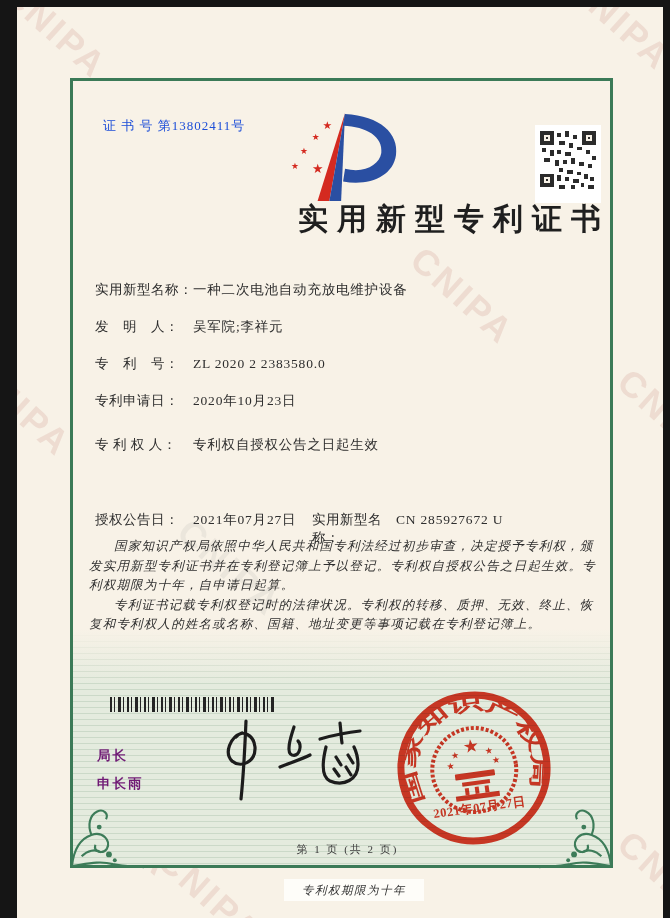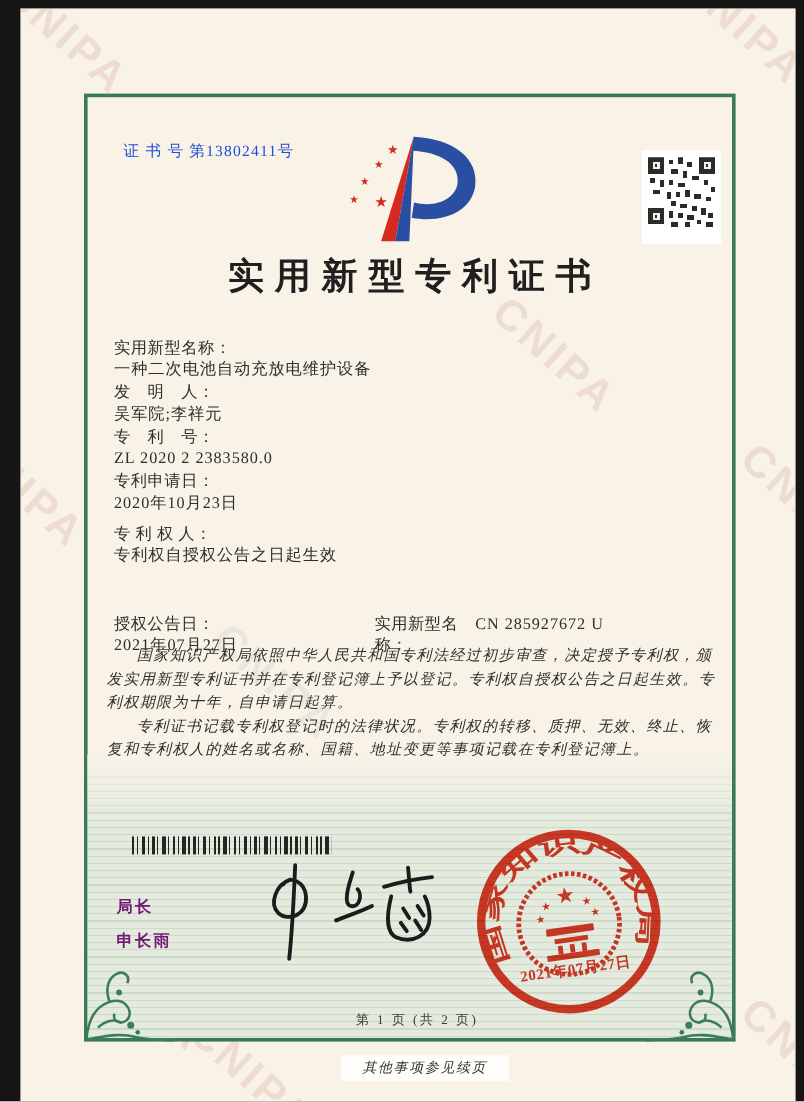--- a/index.html
+++ b/index.html
@@ -13,25 +13,25 @@
   .frame{position:absolute;left:53px;top:71px;width:537px;height:784px;
          border:3px solid #3b7a57;background:transparent;}
   .green-zone{position:absolute;left:0;right:0;bottom:0;height:236px;
               background:#e4ebde;}
   .green-zone .lines{position:absolute;inset:0;
       background:repeating-linear-gradient(180deg,rgba(146,176,150,0.30) 0 1px,transparent 1px 6px);}
   .green-zone .fade{position:absolute;left:0;right:0;top:0;height:56px;
       background:linear-gradient(180deg,#f8f2e7 0%,rgba(248,242,231,0) 100%);}
   .cert-no{position:absolute;left:30px;top:36px;font-size:13px;letter-spacing:1px;color:#1d4ed8;}
   .logo{position:absolute;left:206px;top:28px;width:136px;height:98px;}
-  .title{position:absolute;left:0;right:0;top:129px;text-align:center;font-size:30px;
+  .title{position:absolute;left:0;right:0;top:118px;text-align:right;font-size:30px;
          font-weight:bold;letter-spacing:9px;color:#1f1f1f;text-indent:9px;}
   .qr{position:absolute;left:462px;top:44px;width:66px;height:78px;background:#ffffff;}
   .qr svg{position:absolute;left:5px;top:6px;}
-  .row{position:absolute;left:22px;right:8px;display:flex;font-size:13.5px;line-height:18px;flex-direction:column;}
+  .row{position:absolute;left:22px;right:8px;display:flex;font-size:13.5px;line-height:18px;}
   .row .lbl{flex:none;width:98px;letter-spacing:0.5px;color:#2e2e2e;}
   .row .val{letter-spacing:0.8px;color:#2e2e2e;}
   .row.addr .val{width:362px;}
   .pair2{position:absolute;left:217px;top:0;display:flex;}
   .pair2 .lbl{width:84px;}
   .body-text{position:absolute;left:16px;top:456px;width:508px;font-size:12.5px;
              line-height:19.5px;letter-spacing:1.2px;font-style:italic;color:#2f2f2f;}
   .body-text p{margin:0;text-indent:2em;}
   .barcode{position:absolute;left:37px;top:616px;width:166px;height:15px;
       background:repeating-linear-gradient(90deg,#242424 0 2px,transparent 2px 4px,
@@ -226,15 +226,15 @@
           <path d="M4,76 C18,74 32,70 46,74 C58,77 68,76 78,77"></path>
           <path d="M24,44 C20,34 22,24 30,20 C36,17 42,22 39,28"></path>
           <path d="M14,66 C20,60 28,58 34,62"></path>
         </g>
         <circle cx="42" cy="64" r="3" fill="#3d7c59"></circle>
         <circle cx="32" cy="36" r="2.5" fill="#3d7c59"></circle>
         <circle cx="48" cy="70" r="2" fill="#3d7c59"></circle>
       </svg>
     </div>
 
-    <div class="cont-note">其他事项参见续页</div>
+    <div class="cont-note">专利权期限为十年</div>
   </div>
 </div>
 
 </body></html>

